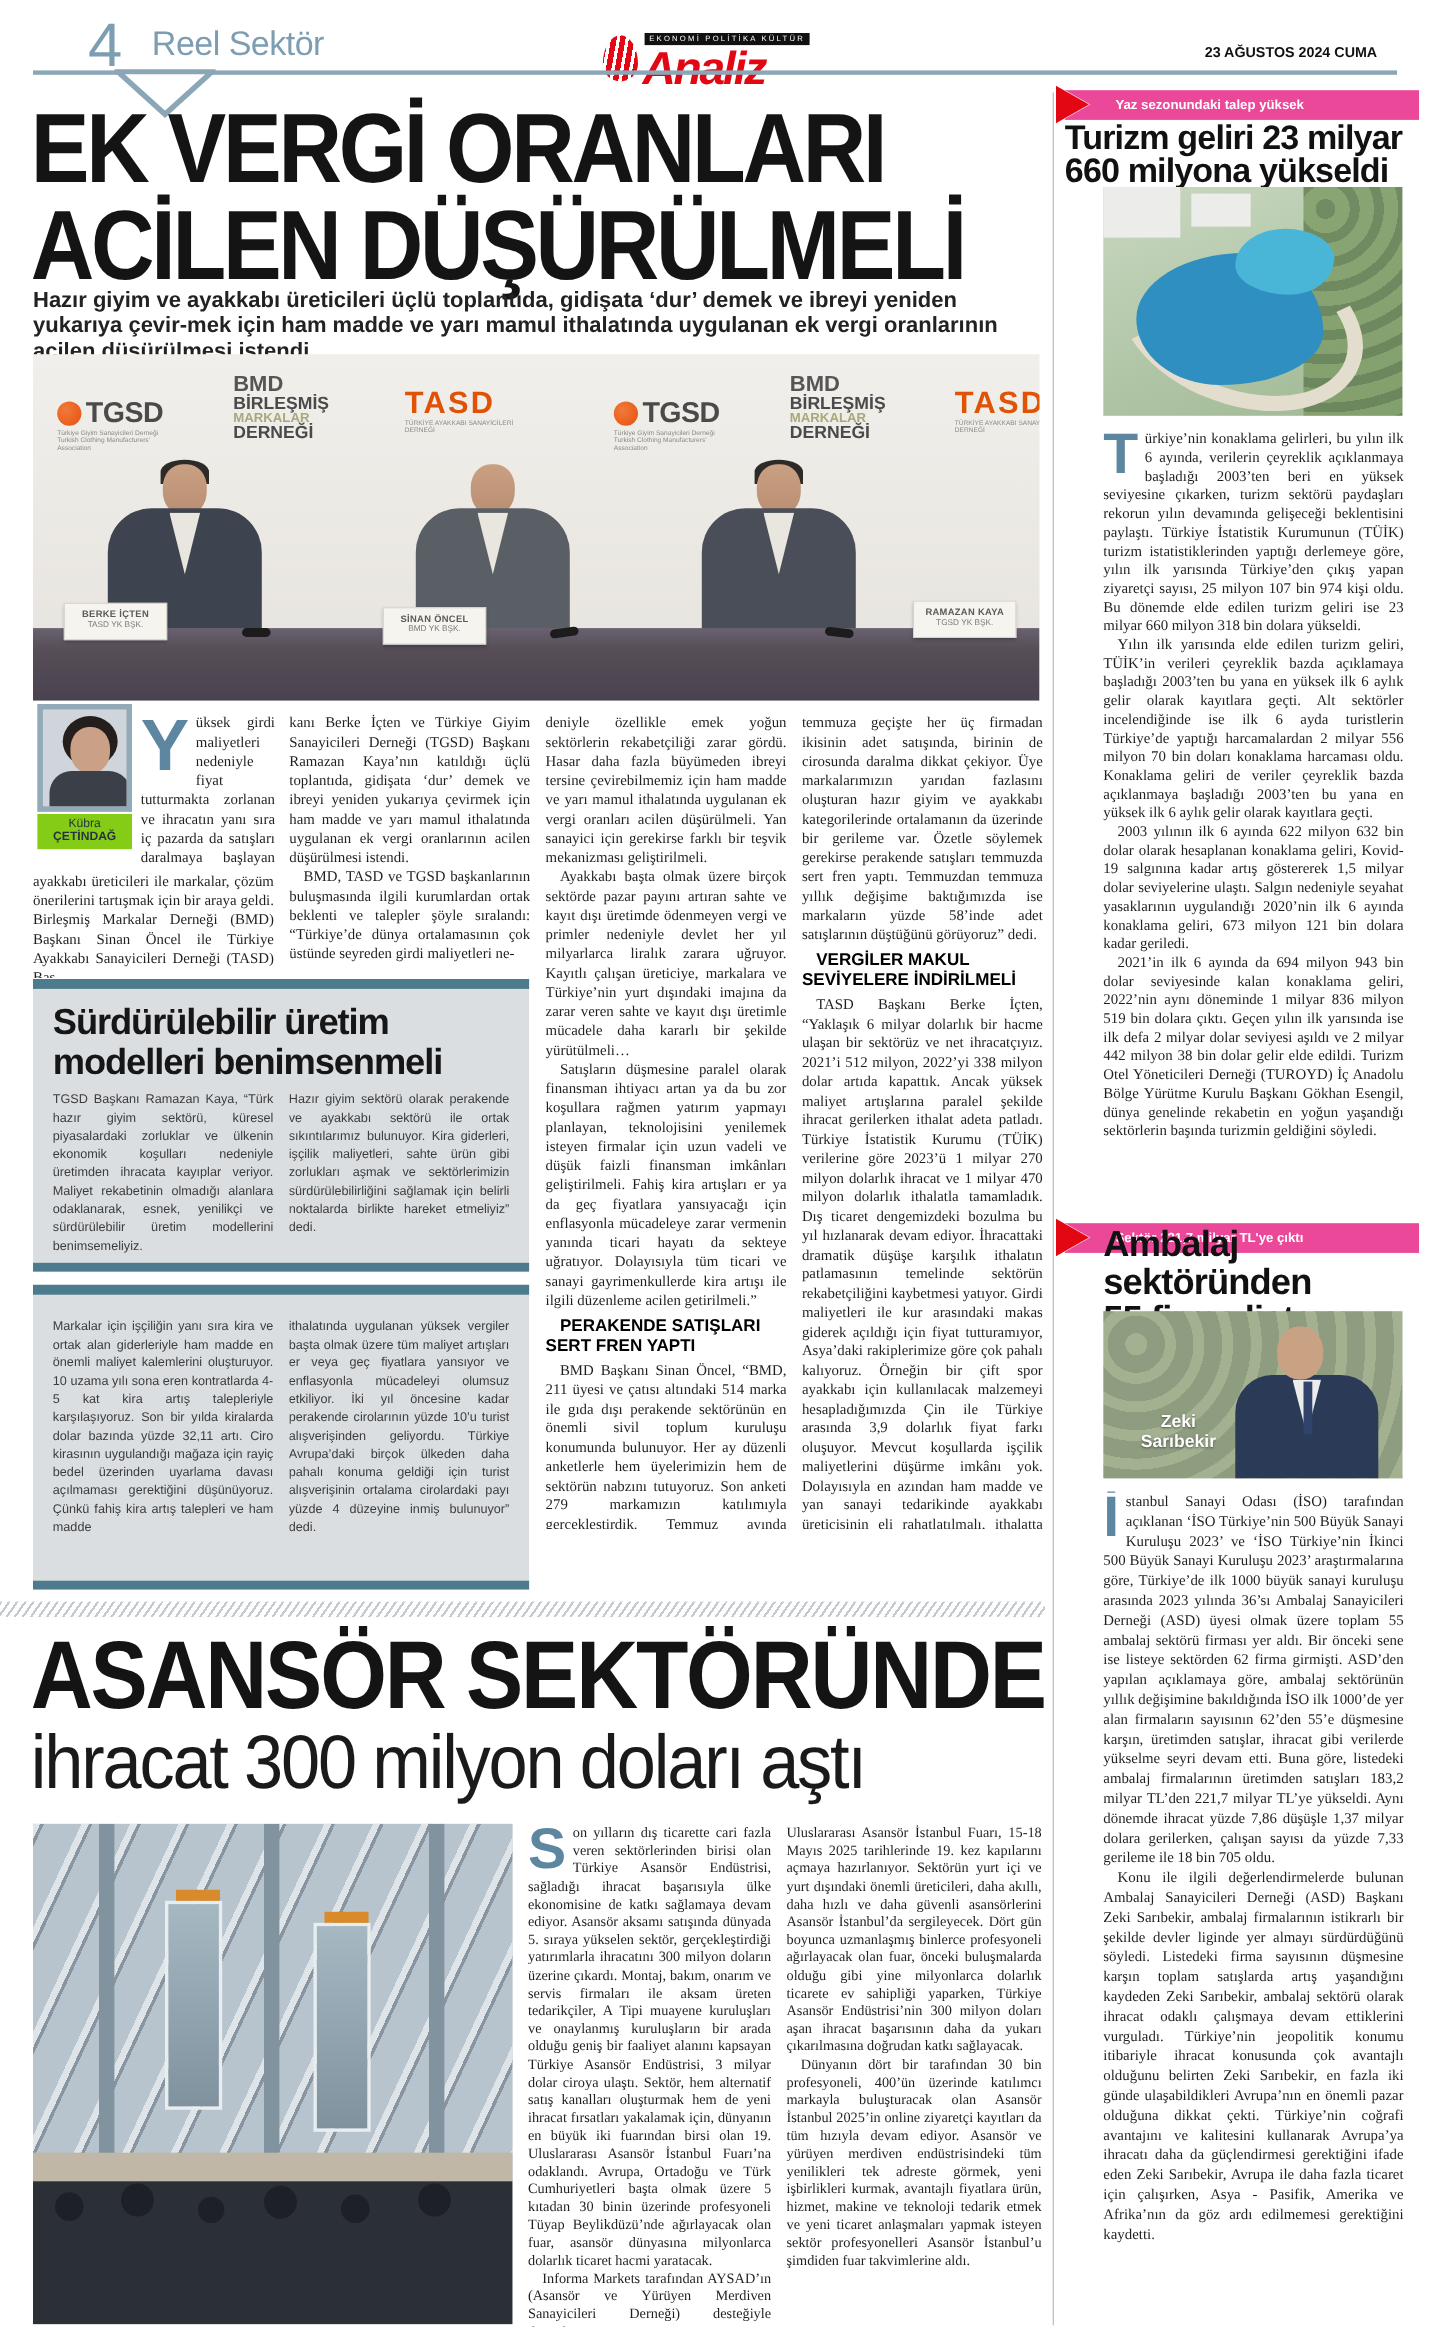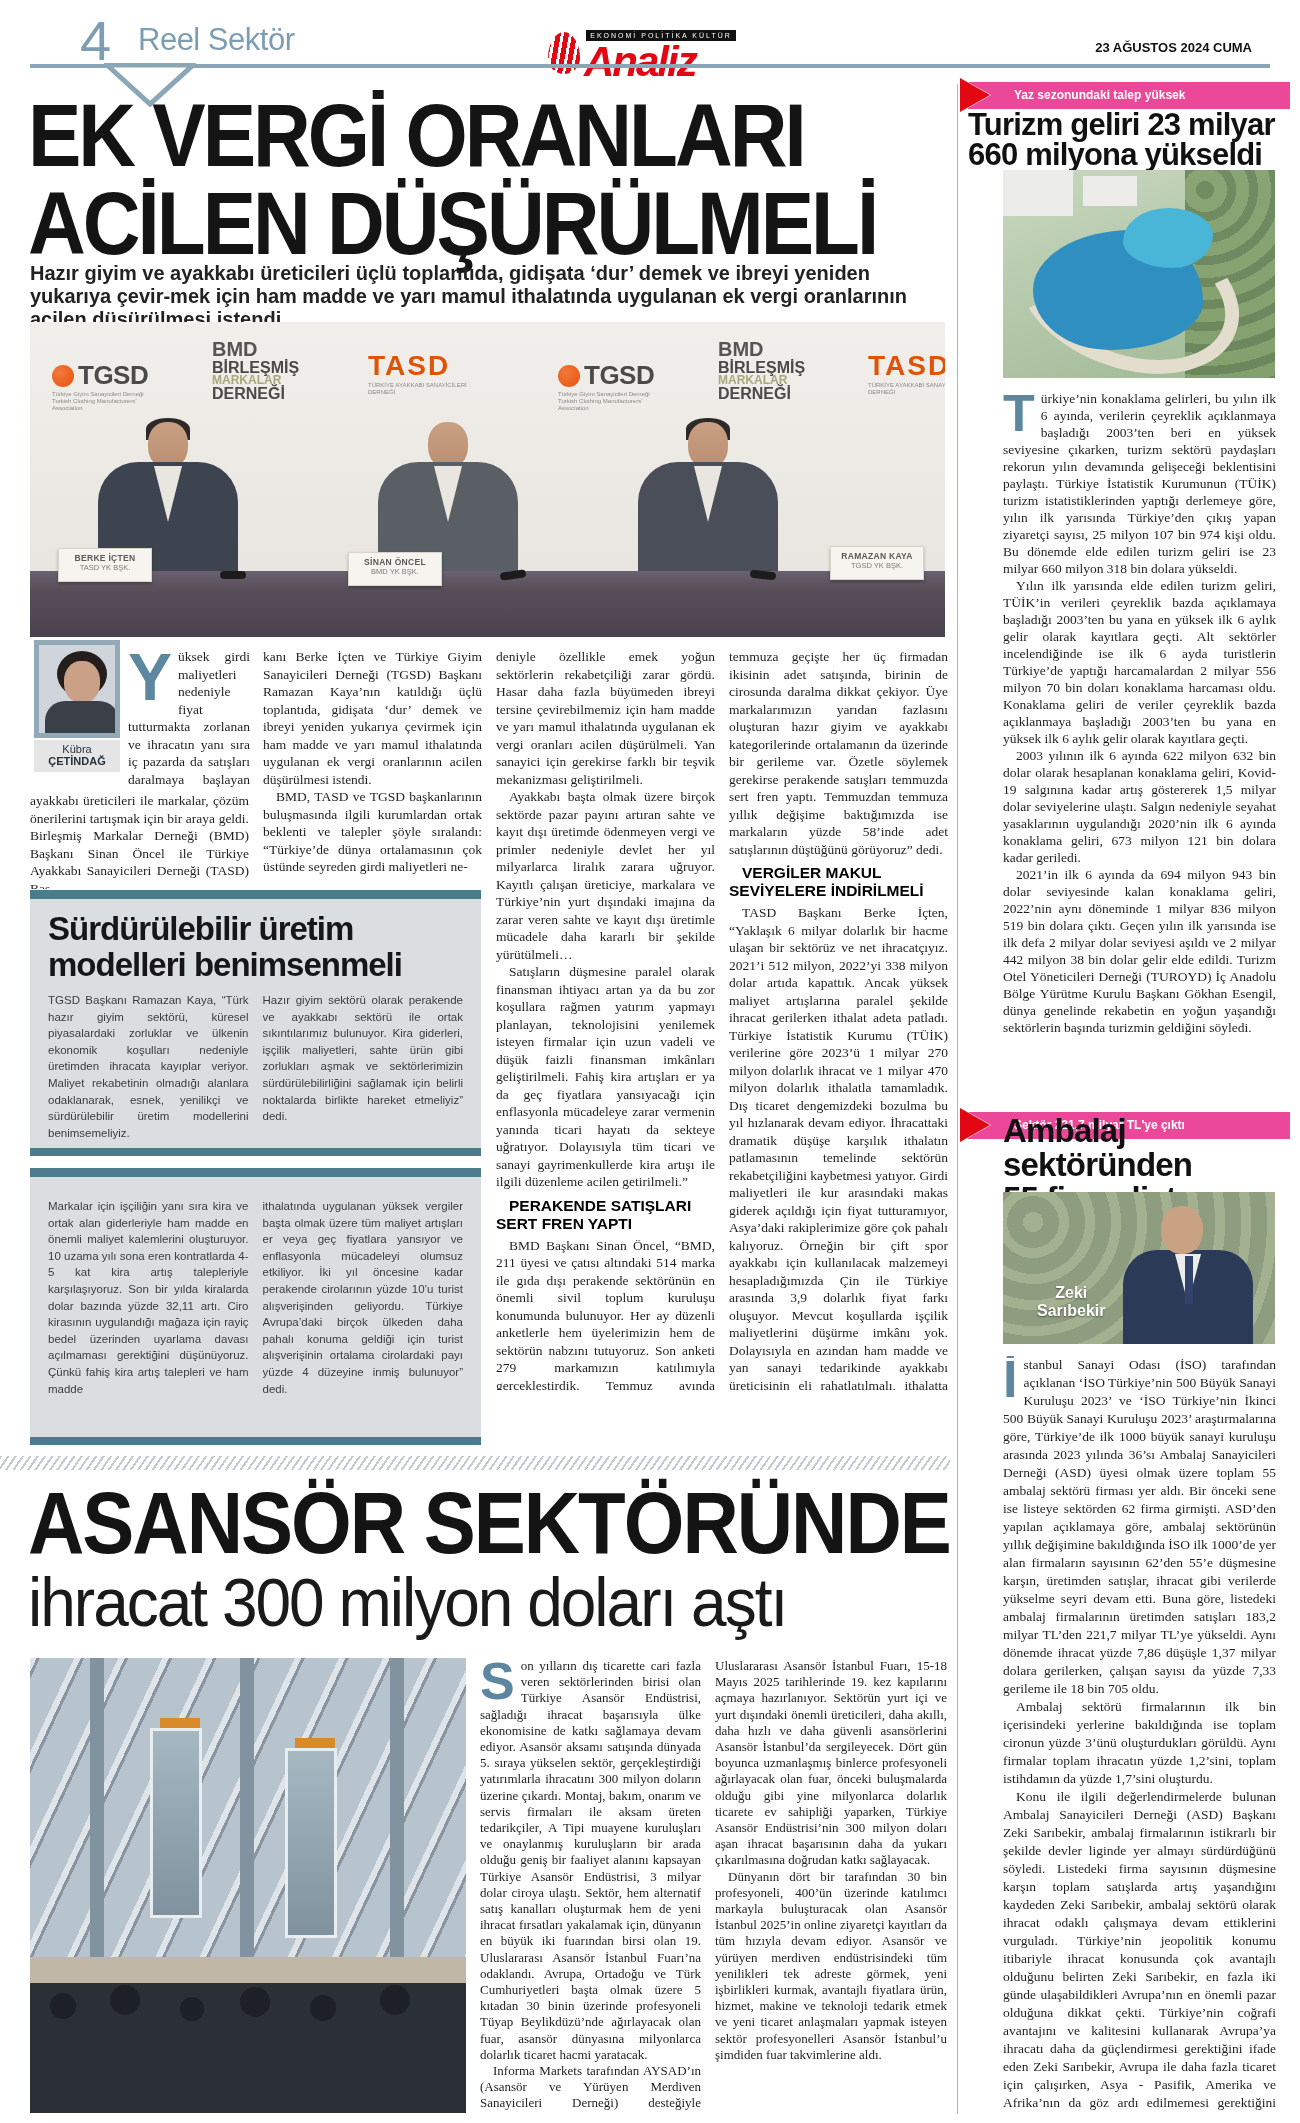--- a/index.html
+++ b/index.html
@@ -57,21 +57,21 @@
            box-shadow:0 2px 3px rgba(0,0,0,.25); text-align:center; padding-top:4px; }
   .plate .nm { font-size:8.5px; font-weight:bold; color:#5a5a5a; letter-spacing:.3px; }
   .plate .tt { font-size:7.5px; color:#7a7a7a; }
 
   
   .authorbox { left:34px; top:640px; width:86px; }
   .aphoto { width:86px; height:98px; border:5px solid #92a9b8; background:#cfd5da; position:relative; overflow:hidden; }
   .aphoto .ahair { position:absolute; left:18px; top:6px; width:50px; height:46px; border-radius:50%; background:#241f1d; }
   .aphoto .aface { position:absolute; left:25px; top:16px; width:36px; height:42px; border-radius:46%; background:#caa086; }
   .aphoto .abody { position:absolute; left:6px; top:56px; width:74px; height:40px; border-radius:20px 20px 0 0; background:#3a3f48; }
-  .alabel { width:86px; margin-top:2px; background:#e5e5e5; text-align:center; padding:3px 13px 4px; }
+  .alabel { width:86px; margin-top:2px; background:#84cc16; text-align:center; padding:3px 13px 4px; }
   .alabel .af { font-size:11px; color:#27343f; line-height:12px; }
   .alabel .al { font-size:11px; font-weight:bold; color:#27343f; line-height:13px; }
 
   
   .serif { font-family:"Liberation Serif", serif; font-size:13.5px; line-height:17.5px;
            text-align:justify; color:#1f1f1f; overflow:hidden; }
   .serif p + p { text-indent:13px; }
   .subhead { font-family:"Liberation Sans", sans-serif; font-weight:bold; font-size:15.5px;
              line-height:18px; color:#000; margin:6px 0 4px; text-align:left; text-indent:0; }
   .dropcap { float:left; font-family:"Liberation Sans", sans-serif; font-weight:bold;
@@ -357,15 +357,14 @@
   <div class="zhead"></div>
   <div class="zshirt"></div>
   <div class="ztie"></div>
   <div class="zcap">
     <div>Zeki</div>
     <div>Sarıbekir</div>
   </div>
 </div>
 <div class="abs sbtext packtext">
   <p><span class="dropcap">İ</span><span>stanbul Sanayi Odası (İSO) tarafından açıklanan ‘İSO Türkiye’nin 500 Büyük Sanayi Kuruluşu 2023’ ve ‘İSO Türkiye’nin İkinci 500 Büyük Sanayi Kuruluşu 2023’ araştırmalarına göre, Türkiye’de ilk 1000 büyük sanayi kuruluşu arasında 2023 yılında 36’sı Ambalaj Sanayicileri Derneği (ASD) üyesi olmak üzere toplam 55 ambalaj sektörü firması yer aldı. Bir önceki sene ise listeye sektörden 62 firma girmişti. ASD’den yapılan açıklamaya göre, ambalaj sektörünün yıllık değişimine bakıldığında İSO ilk 1000’de yer alan firmaların sayısının 62’den 55’e düşmesine karşın, üretimden satışlar, ihracat gibi verilerde yükselme seyri devam etti. Buna göre, listedeki ambalaj firmalarının üretimden satışları 183,2 milyar TL’den 221,7 milyar TL’ye yükseldi. Aynı dönemde ihracat yüzde 7,86 düşüşle 1,37 milyar dolara gerilerken, çalışan sayısı da yüzde 7,33 gerileme ile 18 bin 705 oldu.</span></p>
-  <p>Ambalaj sektörü firmalarının ilk bin içerisindeki yerlerine bakıldığında ise toplam cironun yüzde 3’ünü oluşturdukları görüldü. Aynı firmalar toplam ihracatın yüzde 1,2’sini, toplam istihdamın da yüzde 1,7’sini oluşturdu.</p>
   <p>Konu ile ilgili değerlendirmelerde bulunan Ambalaj Sanayicileri Derneği (ASD) Başkanı Zeki Sarıbekir, ambalaj firmalarının istikrarlı bir şekilde devler liginde yer almayı sürdürdüğünü söyledi. Listedeki firma sayısının düşmesine karşın toplam satışlarda artış yaşandığını kaydeden Zeki Sarıbekir, ambalaj sektörü olarak ihracat odaklı çalışmaya devam ettiklerini vurguladı. Türkiye’nin jeopolitik konumu itibariyle ihracat konusunda çok avantajlı olduğunu belirten Zeki Sarıbekir, en fazla iki günde ulaşabildikleri Avrupa’nın en önemli pazar olduğuna dikkat çekti. Türkiye’nin coğrafi avantajını ve kalitesini kullanarak Avrupa’ya ihracatı daha da güçlendirmesi gerektiğini ifade eden Zeki Sarıbekir, Avrupa ile daha fazla ticaret için çalışırken, Asya - Pasifik, Amerika ve Afrika’nın da göz ardı edilmemesi gerektiğini kaydetti.</p>
 </div>
 
 </body></html>

